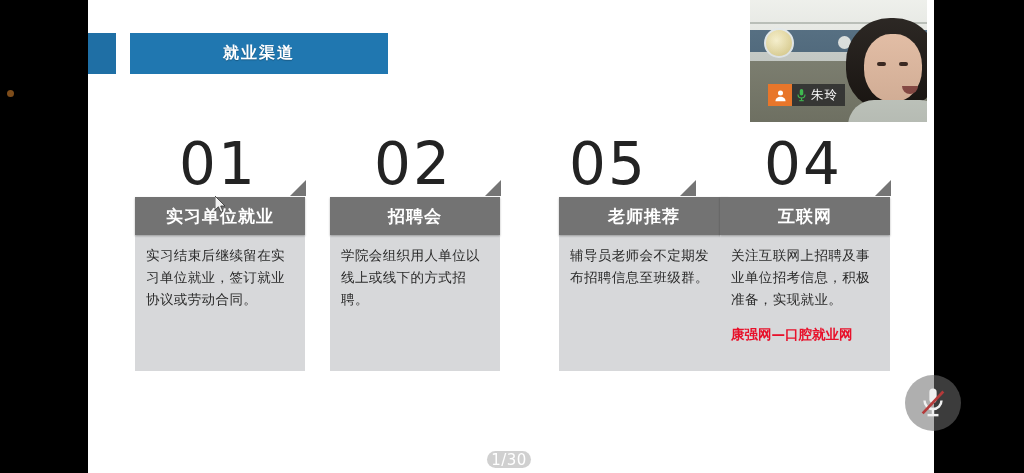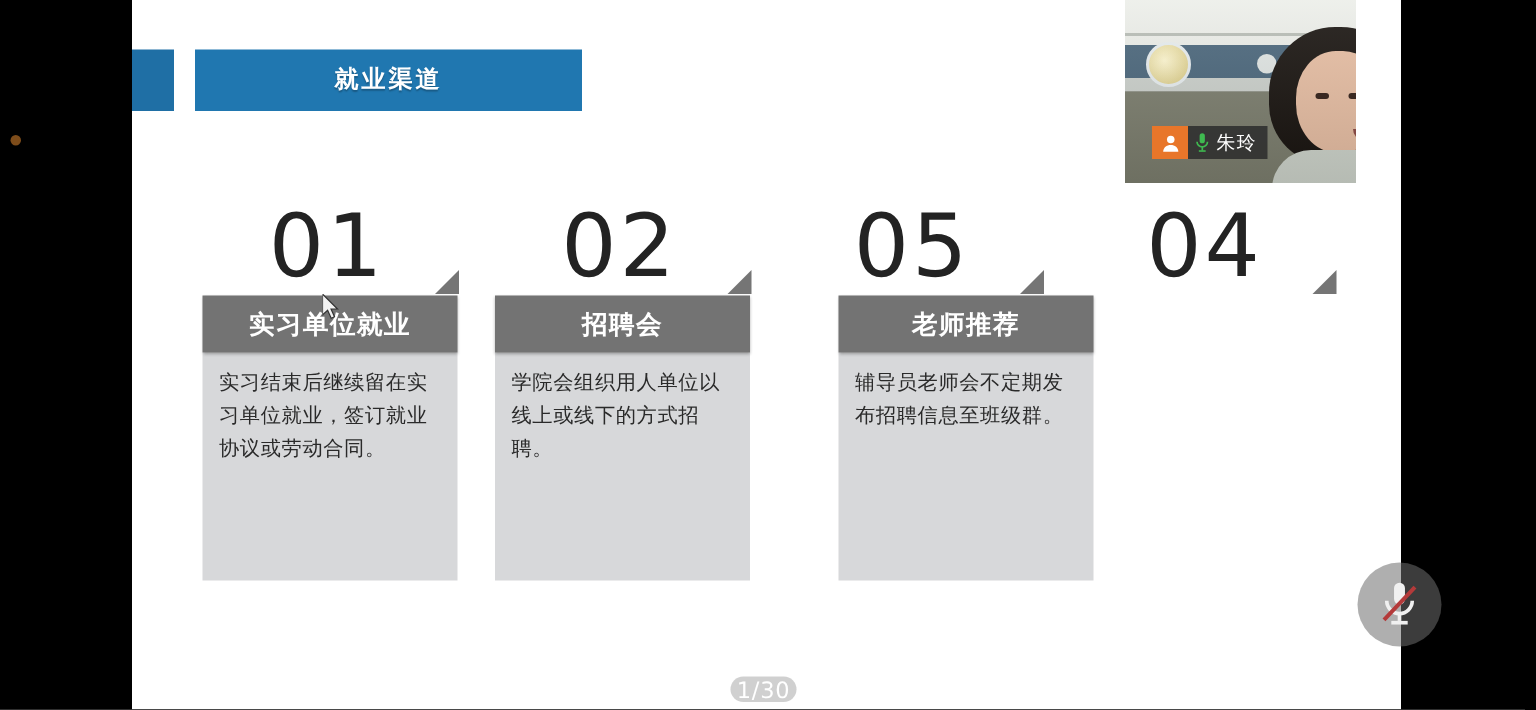--- a/index.html
+++ b/index.html
@@ -25,30 +25,30 @@
   .num{position:absolute;top:130px;width:130px;text-align:center;
        font-size:58px;color:#232323;font-weight:400;letter-spacing:2px;
        font-family:"DejaVu Sans","Liberation Sans",sans-serif;}
 
   
   .card{position:absolute;top:197px;width:170px;}
   .card-head{position:relative;height:38px;background:#737373;
              display:flex;align-items:center;justify-content:center;
              color:#fff;font-size:17px;font-weight:bold;letter-spacing:1px;
              box-shadow:0 1px 2px rgba(0,0,0,.30);}
-  .card-body{background:#d7d8da;height:152px;padding:10px 11px 0 11px;box-sizing:border-box;}
+  .card-body{background:#d7d8da;height:136px;padding:10px 11px 0 11px;box-sizing:border-box;}
   .card-body p{margin:0;font-size:13.5px;line-height:1.62;color:#2a2a2a;letter-spacing:.4px;}
   .card-body p.hl{margin-top:13px;color:#e8102a;font-weight:bold;letter-spacing:0;font-size:13.5px;}
 
   
   .fold{position:absolute;top:180px;width:0;height:0;
         border-left:16px solid transparent;border-bottom:16px solid #5d5d5d;opacity:.85;}
 
   
-  .video{position:absolute;left:750px;top:0;width:154px;height:122px;overflow:hidden;background:#8d8f86;}
+  .video{position:absolute;left:750px;top:0;width:154px;height:122px;overflow:hidden;background:#8d8f86;padding-left:23px;}
   .v-wall{position:absolute;left:0;top:0;width:100%;height:46%;background:#eceee9;}
   .v-rail{position:absolute;left:0;top:30px;width:100%;height:22px;background:#2f4f68;opacity:.85;}
   .v-rail2{position:absolute;left:0;top:52px;width:100%;height:9px;background:#cdd2cd;}
   .v-lower{position:absolute;left:0;top:61px;width:100%;height:61px;background:#7d7f6f;}
   .v-lamp{position:absolute;left:14px;top:28px;width:26px;height:26px;border-radius:50%;
           background:radial-gradient(circle at 40% 40%,#fff8d2,#d8c87e);border:2px solid #e8eef0;}
   .v-knob{position:absolute;width:13px;height:13px;border-radius:50%;background:#f2f4ef;opacity:.9;}
   .v-shelf{position:absolute;left:0;top:22px;width:100%;height:2px;background:#b8bdb6;}
   .v-person{position:absolute;left:92px;top:18px;width:104px;height:104px;}
   .v-hair{position:absolute;left:4px;top:0;width:92px;height:92px;border-radius:48% 48% 44% 44%;
@@ -117,20 +117,27 @@
       </div>
     </div>
 
     <div class="card" style="left:437px;padding-left:34px;">
       <div class="card-head">老师推荐</div>
       <div class="card-body">
         <p>辅导员老师会不定期发布招聘信息至班级群。</p>
       </div>
     </div>
 
+    <div class="card" style="left:632px;">
+      <div class="card-head">互联网</div>
+      <div class="card-body">
+        <p>关注互联网上招聘及事业单位招考信息，积极准备，实现就业。</p>
+        <p class="hl">康强网—口腔就业网</p>
+      </div>
+    </div>
 
   </div>
 
   <svg class="cursor" viewBox="0 0 12 18">
     <polygon points="0,0 0,14 3.4,10.8 5.8,16.2 8,15.2 5.7,10 10,10" fill="#f2f2f2" stroke="#333" stroke-width=".8"></polygon>
   </svg>
 
   <div class="video">
     <div class="v-wall"></div>
     <div class="v-shelf"></div>

